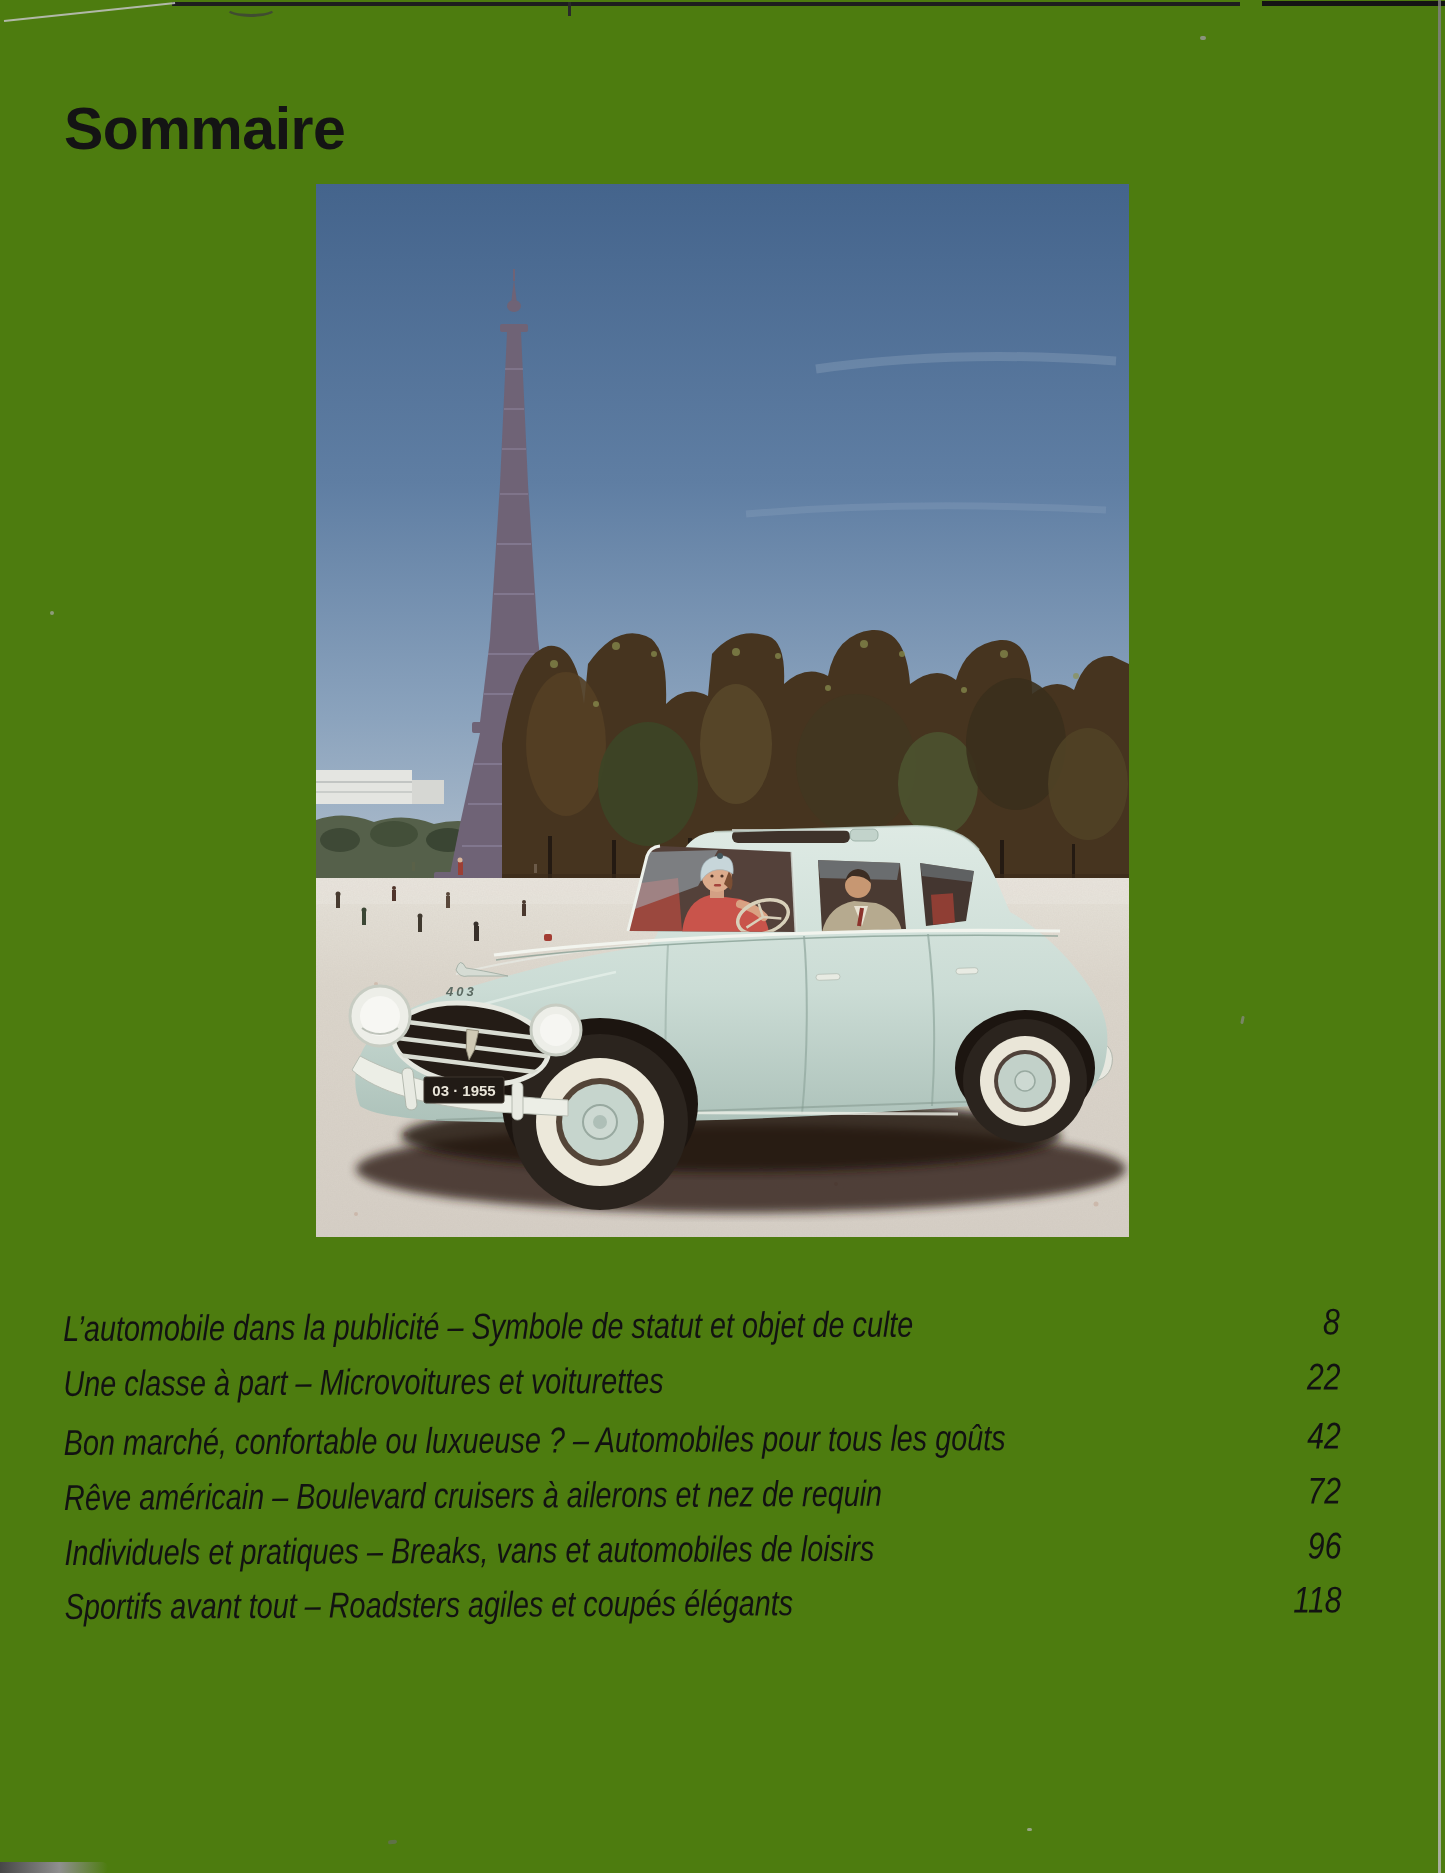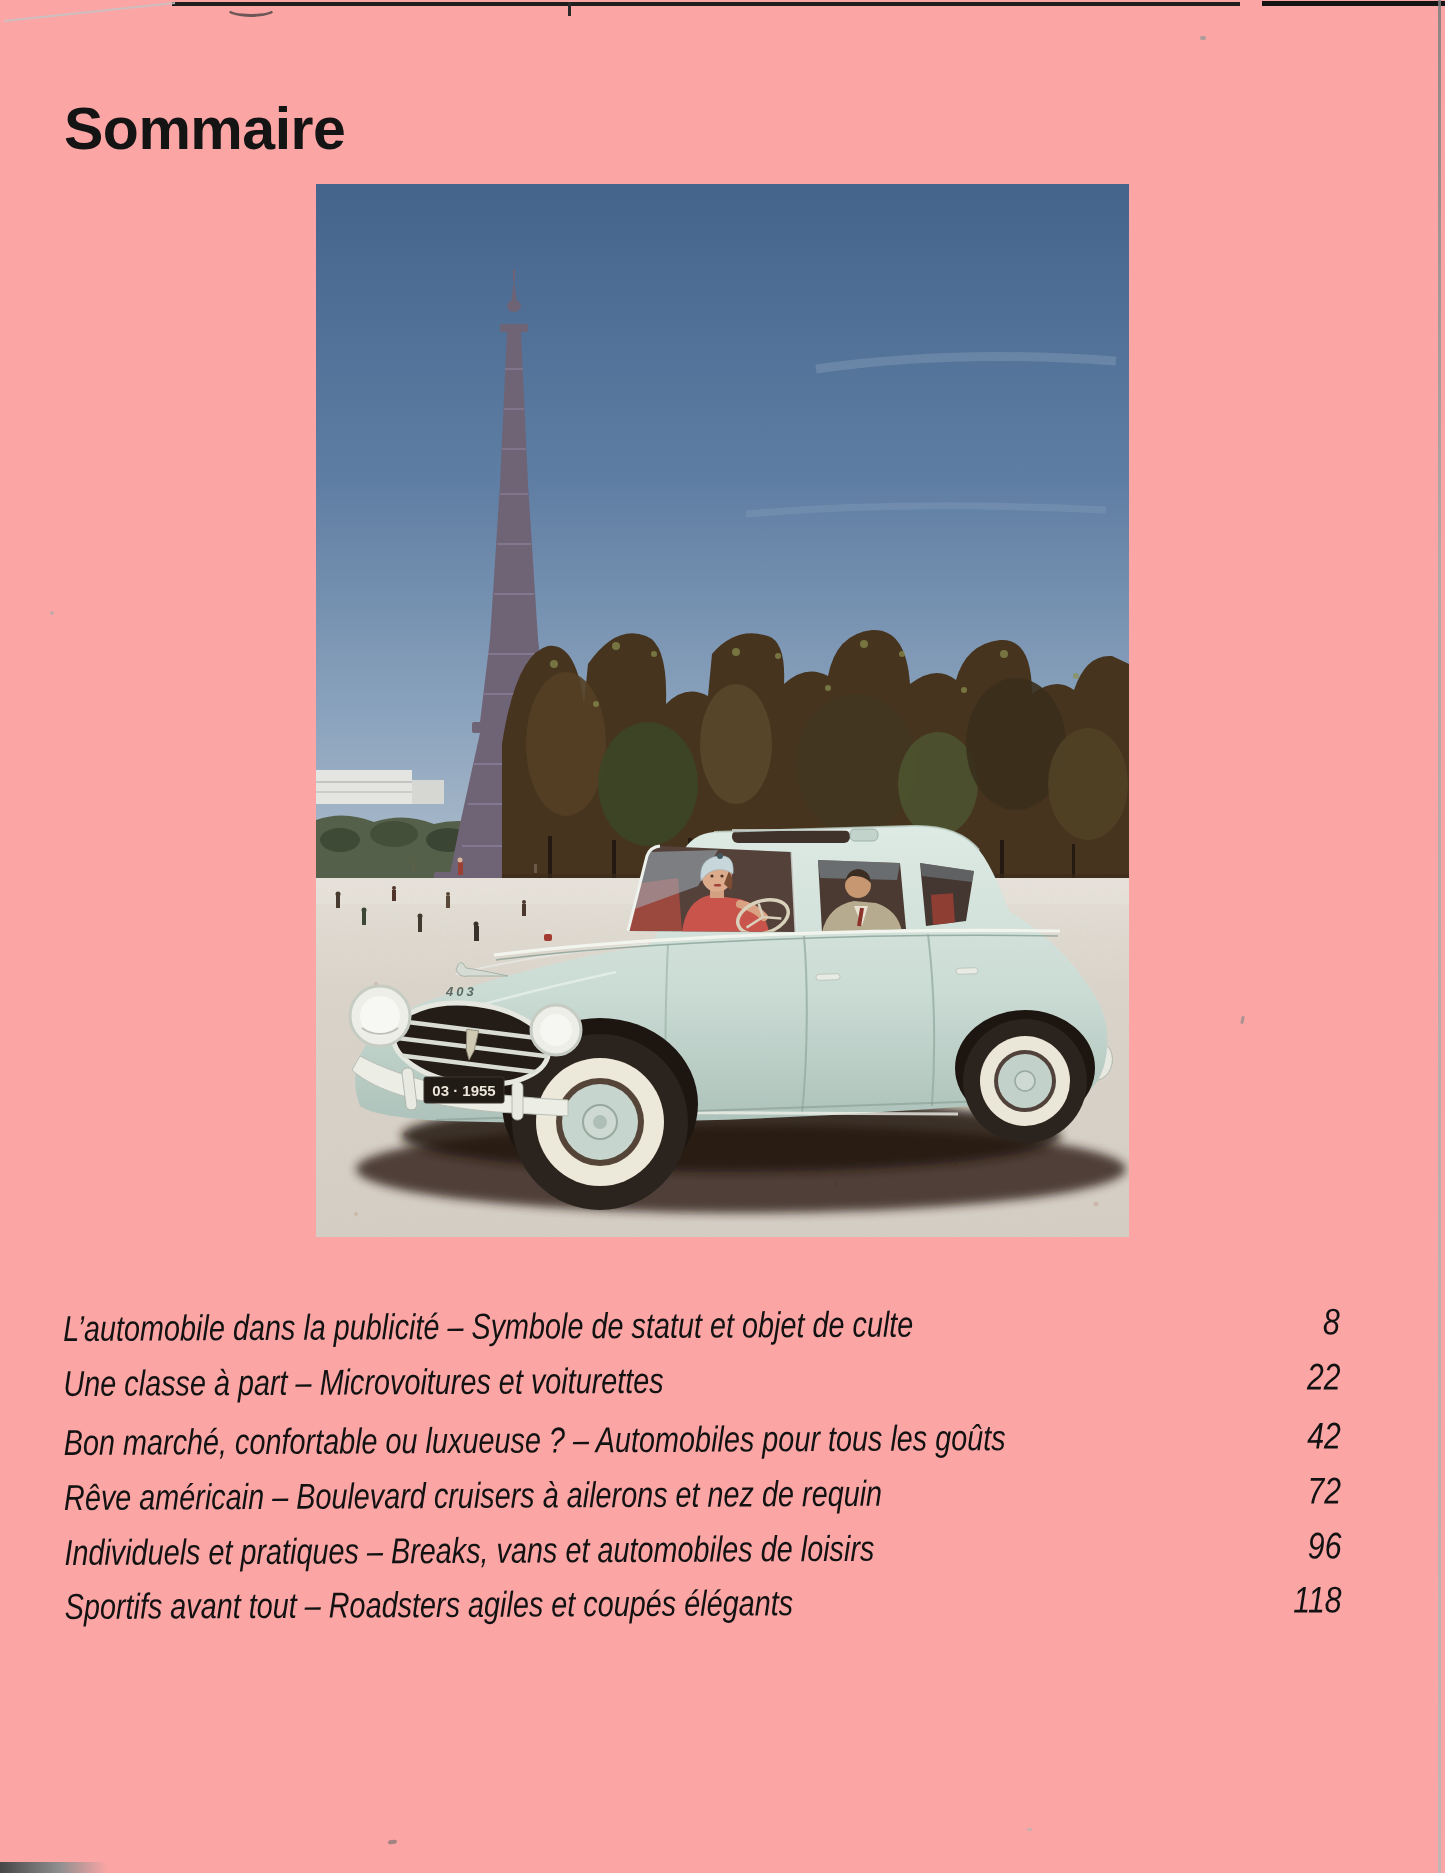--- a/index.html
+++ b/index.html
@@ -1,17 +1,17 @@
 <!DOCTYPE html>
 <html><head>
 <meta charset="utf-8">
 <style>
   html,body{margin:0;padding:0;background:#ffffff;}
   .page{
-    position:relative; width:1445px; height:1873px; background:#fca5a5;
+    position:relative; width:1445px; height:1873px; background:#4d7c0f;
     overflow:hidden; font-family:"Liberation Sans", sans-serif; color:#161616;
   }
   
   .scan-top-line-a{position:absolute;left:172px;top:2px;width:1068px;height:4px;background:#1e1e1e;}
   .scan-top-line-b{position:absolute;left:1262px;top:1px;width:183px;height:5px;background:#141414;}
   .scan-top-tick{position:absolute;left:568px;top:2px;width:3px;height:14px;background:#2a2a2a;}
   .scan-top-scratch{position:absolute;left:4px;top:20px;width:172px;height:2px;background:#c3c3c3;transform:rotate(-6deg);transform-origin:left center;opacity:.85;}
   .scan-top-curl{position:absolute;left:226px;top:0px;width:46px;height:12px;border:2px solid transparent;border-bottom:3px solid #3c3c3c;border-radius:50%;opacity:.75;}
   .scan-right-line{position:absolute;left:1438px;top:0;width:3px;height:1873px;background:linear-gradient(#7e7e7e,#a9a9a9 30%,#b8b8b8);opacity:.85;}
   .scan-smudge-bl{position:absolute;left:0;top:1862px;width:108px;height:11px;background:linear-gradient(to right,#474747,#8f8f8f 55%,rgba(255,255,255,0));border-radius:0 6px 6px 0;}

